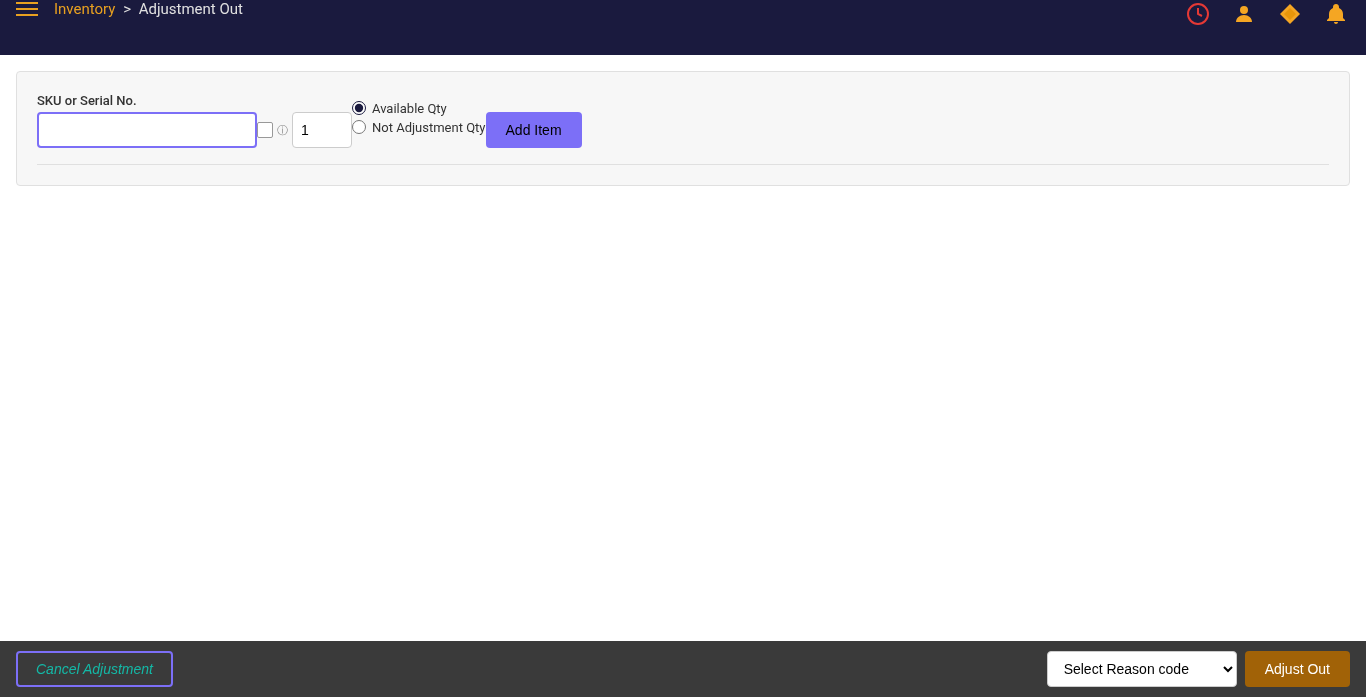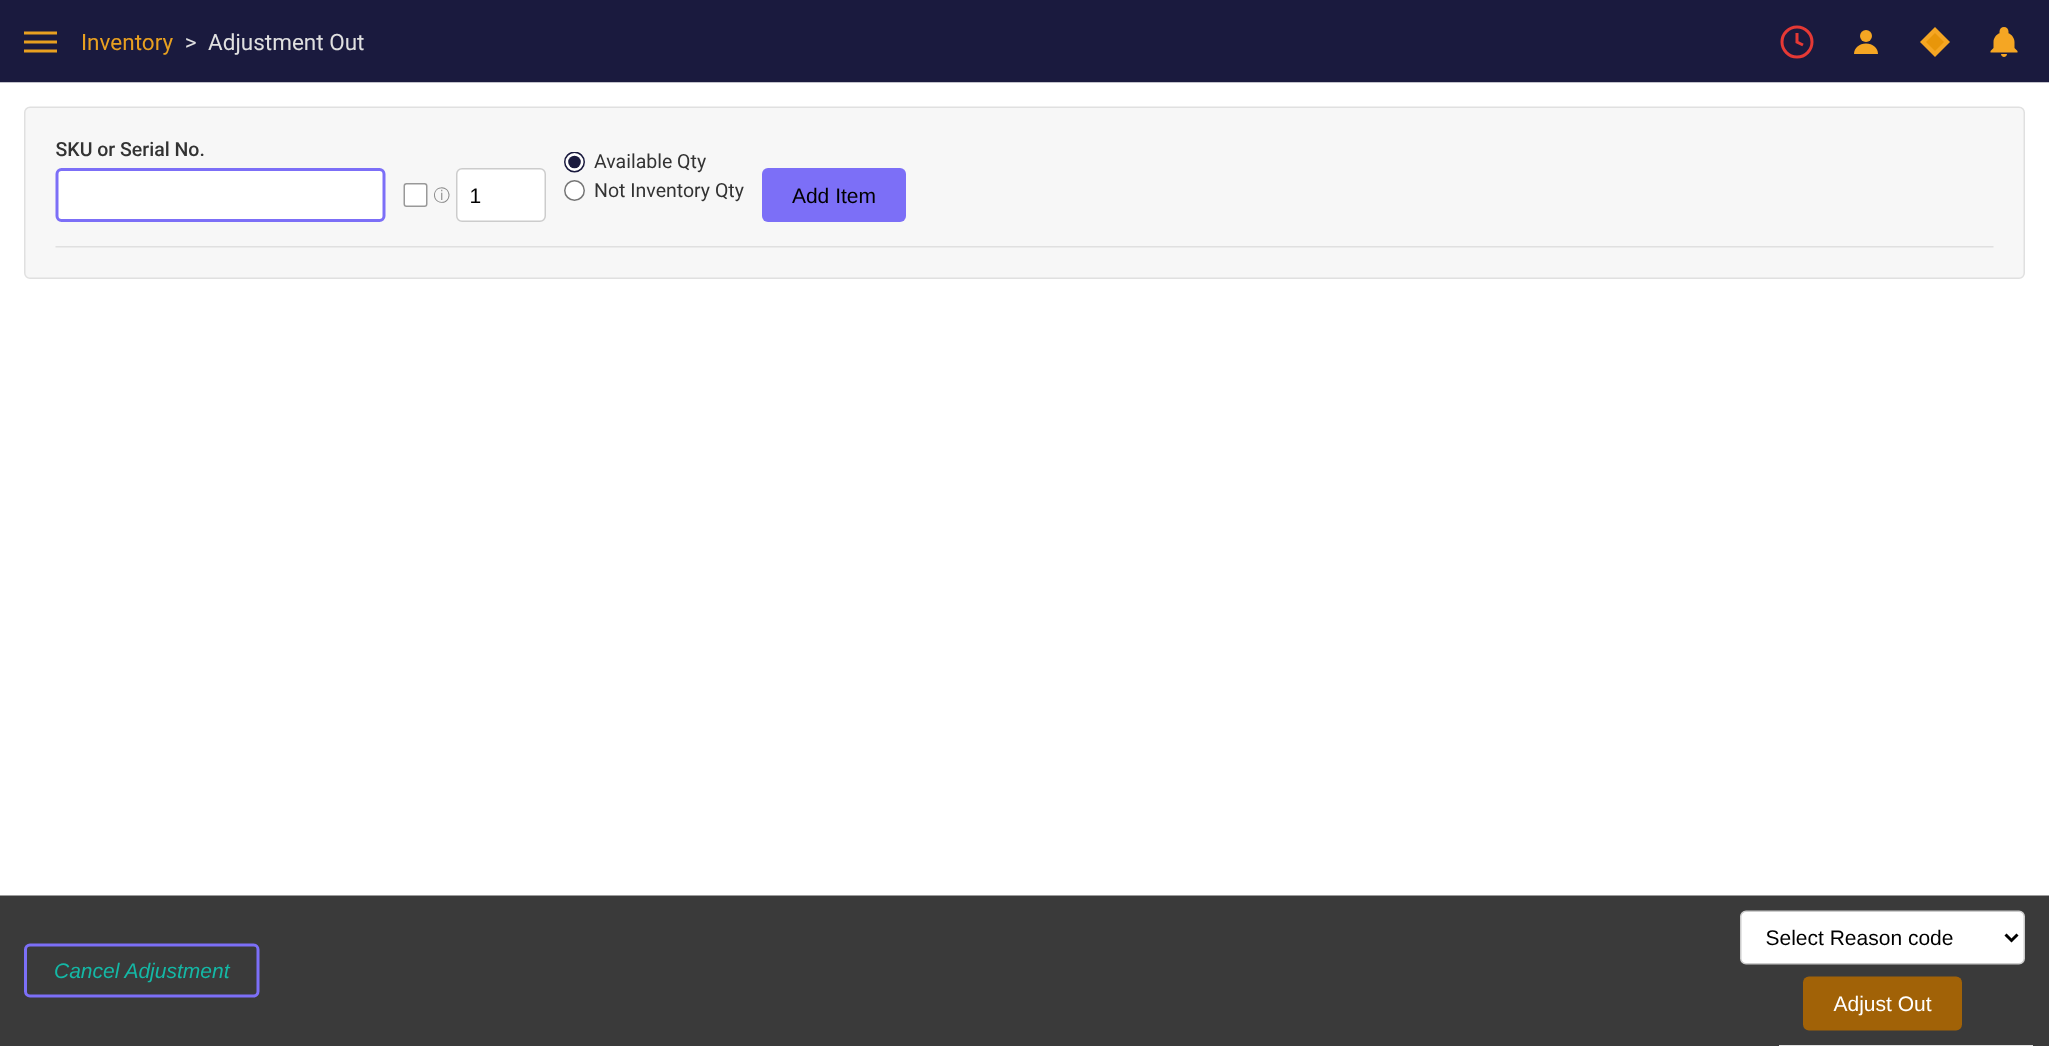--- a/index.html
+++ b/index.html
@@ -15,21 +15,21 @@
       display: flex;
       flex-direction: column;
       overflow: hidden;
     }
 
     
     .header {
       background: #1a1a3e;
       height: 55px;
       display: flex;
-      align-items: center;
+      align-items: flex-start;
       justify-content: space-between;
       padding: 0 16px;
       flex-shrink: 0;
     }
 
     .header-left {
       display: flex;
       align-items: center;
       gap: 16px;
     }
@@ -107,21 +107,21 @@
       background: #f7f7f7;
       border: 1px solid #e0e0e0;
       margin: 16px 16px 0 16px;
       padding: 16px 20px 20px 20px;
       border-radius: 4px;
     }
 
     .form-row {
       display: flex;
       align-items: flex-end;
-      gap: 12px;
+      gap: 0;
     }
 
     .field-group {
       display: flex;
       flex-direction: column;
       gap: 4px;
     }
 
     .field-label {
       font-size: 13px;
@@ -249,21 +249,20 @@
       border-radius: 4px;
       font-size: 14px;
       cursor: pointer;
       font-style: italic;
     }
 
     .footer-right {
       display: flex;
       align-items: center;
       gap: 8px;
-      flex-direction: column;
     }
 
     .reason-select {
       height: 36px;
       padding: 0 30px 0 12px;
       border: 1px solid #ccc;
       border-radius: 4px;
       font-size: 14px;
       background: #fff;
       outline: none;
@@ -348,21 +347,21 @@
           <input type="text" class="qty-input" value="1" style="">
         </div>
 
         <div class="radio-group">
           <div class="radio-item">
             <input type="radio" name="qty-type" checked="" style="">
             <span>Available Qty</span>
           </div>
           <div class="radio-item">
             <input type="radio" name="qty-type" style="">
-            <span>Not Inventory Qty</span>
+            <span>Not Adjustment Qty</span>
           </div>
         </div>
 
         <button class="add-item-btn">Add Item</button>
 
       </div>
       <hr class="divider-line">
     </div>
   </div>
 

